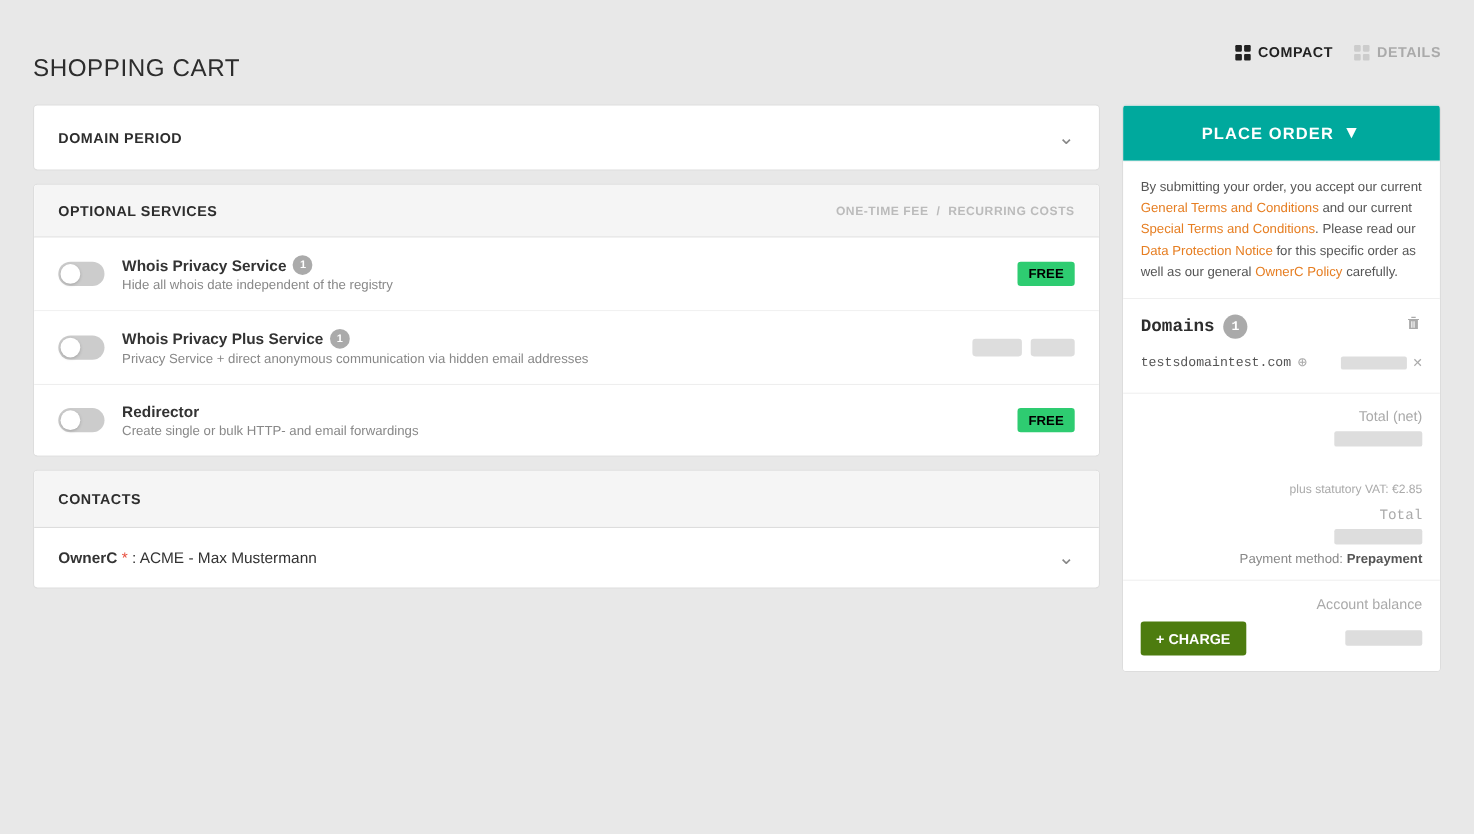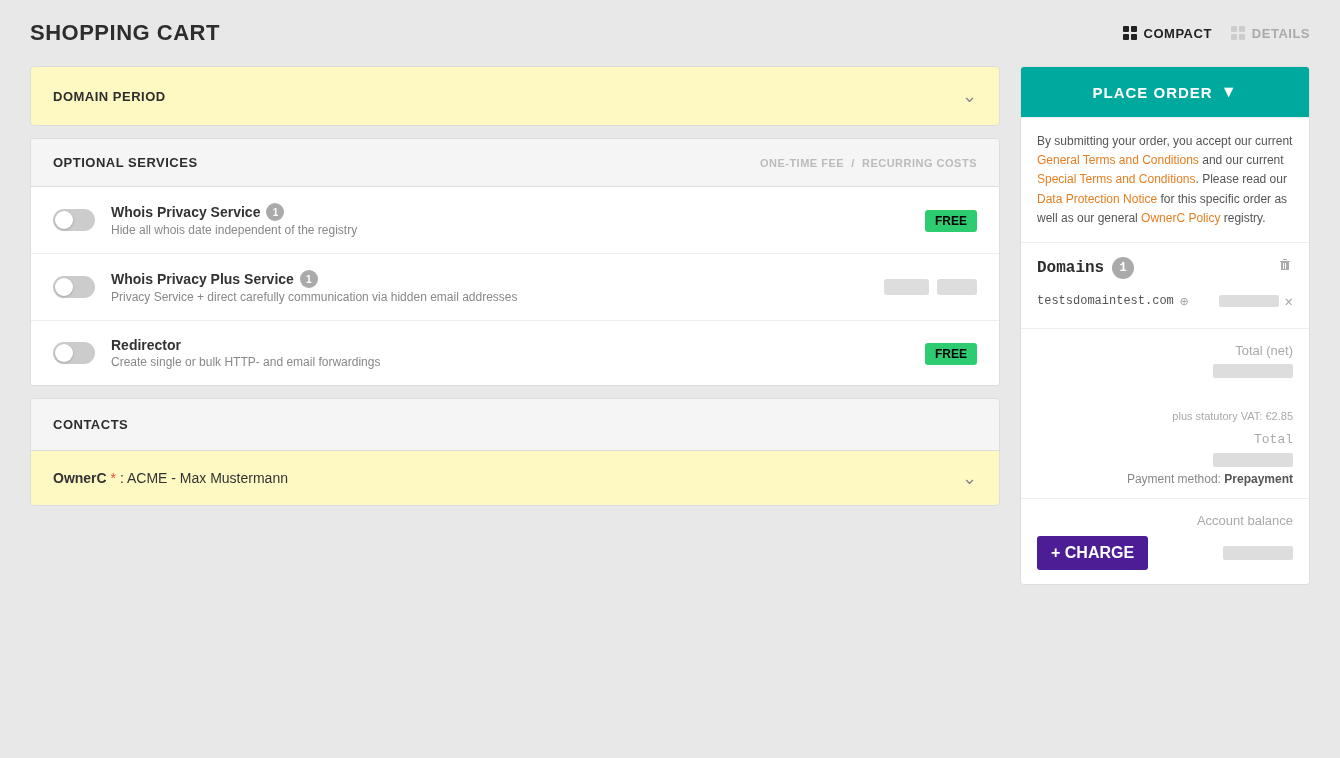--- a/index.html
+++ b/index.html
@@ -15,23 +15,24 @@
       flex: 1;
     }
     .page-header {
       display: flex;
       align-items: center;
       justify-content: space-between;
       margin-bottom: 20px;
     }
     .page-title {
       font-size: 22px;
-      font-weight: 700;
+      font-weight: 400;
       color: #2d2d2d;
       letter-spacing: 0.5px;
+      margin-top: 29px;
     }
     .view-toggle {
       display: flex;
       align-items: center;
       gap: 18px;
     }
     .view-option {
       display: flex;
       align-items: center;
       gap: 6px;
@@ -54,21 +55,21 @@
       gap: 12px;
     }
     .right-panel {
       width: 290px;
       display: flex;
       flex-direction: column;
       gap: 0;
     }
     
     .card {
-      background: #fef9c3;
+      background: #ffffff;
       border: 1px solid #ddd;
       border-radius: 4px;
       overflow: hidden;
       text-align: center;
     }
     .card-header {
       display: flex;
       align-items: center;
       justify-content: space-between;
       padding: 18px 22px;
@@ -340,25 +341,25 @@
       color: #aaa;
       text-align: right;
       margin-bottom: 8px;
     }
     .account-row {
       display: flex;
       align-items: center;
       justify-content: space-between;
     }
     .charge-btn {
-      background: #4c1d95;
+      background: #4d7c0f;
       color: #fff;
       border: none;
       padding: 8px 14px;
-      font-size: 16px;
+      font-size: 13px;
       font-weight: 700;
       cursor: pointer;
       border-radius: 3px;
       display: flex;
       align-items: center;
       gap: 4px;
     }
     .totals-wrapper {
       background: #fff;
       border: 1px solid #ddd;
@@ -465,21 +466,21 @@
 
         <div class="service-row">
           <div class="toggle-wrapper">
             <div class="toggle"></div>
           </div>
           <div class="service-info">
             <div class="service-name">
               <span>Whois Privacy Plus Service</span>
               <span class="service-badge">1</span>
             </div>
-            <div class="service-desc">Privacy Service + direct carefully communication via hidden email addresses</div>
+            <div class="service-desc">Privacy Service + direct anonymous communication via hidden email addresses</div>
           </div>
           <div class="service-price">
             <div class="price-blurred">
               <div class="price-block" style="width:45px;"></div>
               <div class="price-block" style="width:40px;"></div>
             </div>
           </div>
         </div>
 
         <div class="service-row">
@@ -516,21 +517,21 @@
       <div class="right-border-group">
 
         <div>
           <button class="place-order-btn">
             <span>PLACE ORDER</span>
             <span class="dropdown-arrow">▼</span>
           </button>
         </div>
 
         <div class="terms-text">
-          <span>By submitting your order, you accept our current </span><a href="#">General Terms and Conditions</a><span> and our current </span><a href="#">Special Terms and Conditions</a><span>. Please read our </span><a href="#">Data Protection Notice</a><span> for this specific order as well as our general </span><a href="#">OwnerC Policy</a><span> registry.</span>
+          <span>By submitting your order, you accept our current </span><a href="#">General Terms and Conditions</a><span> and our current </span><a href="#">Special Terms and Conditions</a><span>. Please read our </span><a href="#">Data Protection Notice</a><span> for this specific order as well as our general </span><a href="#">OwnerC Policy</a><span> carefully.</span>
         </div>
 
         <div class="domains-section">
           <div class="domains-header">
             <div class="domains-title">
               <span>Domains</span>
               <span class="domains-count">1</span>
             </div>
             <span class="trash-icon">
               <svg width="16" height="16" viewBox="0 0 16 16" fill="#aaa">

